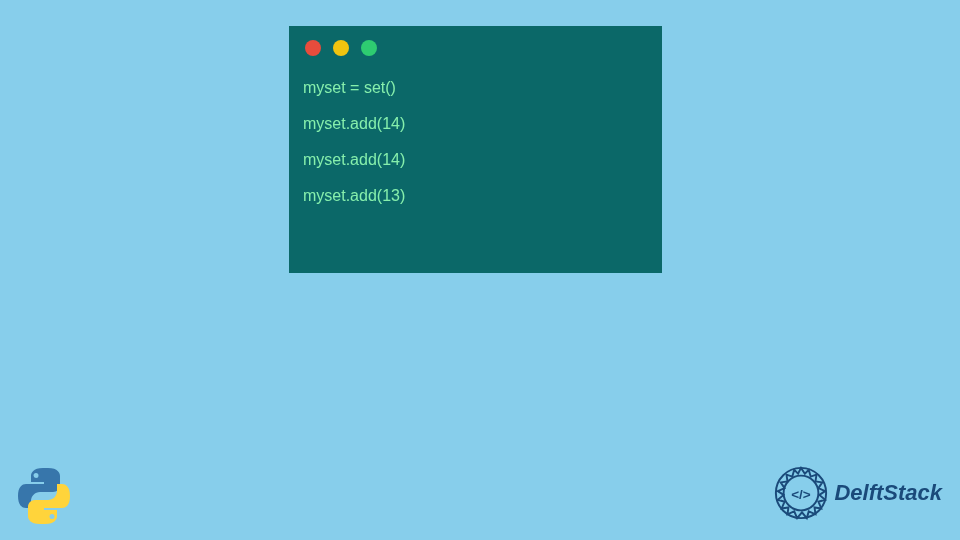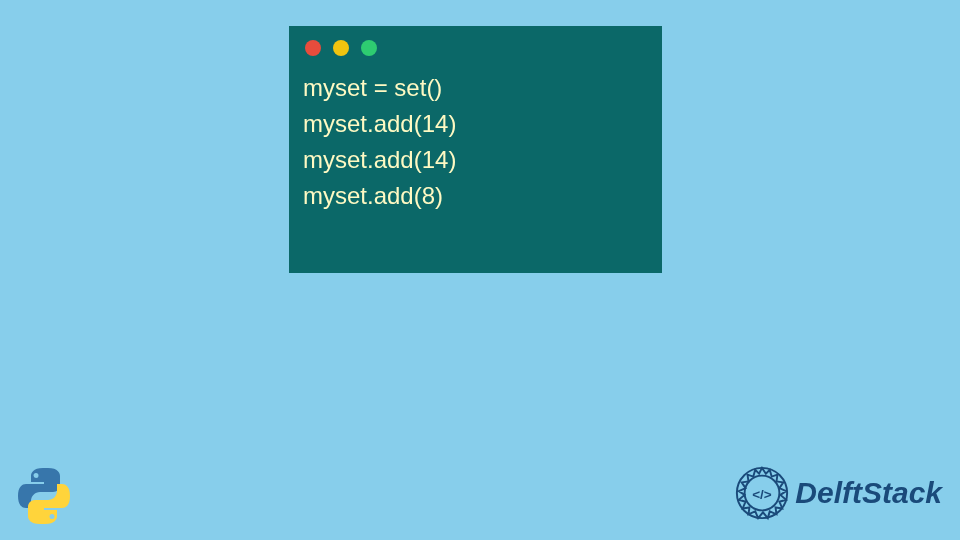--- a/index.html
+++ b/index.html
@@ -28,22 +28,22 @@
     }
     .dot {
       width: 16px;
       height: 16px;
       border-radius: 50%;
     }
     .dot.red { background: #e74c3c; }
     .dot.yellow { background: #f1c40f; }
     .dot.green { background: #2ecc71; }
     .code-line {
-      color: #fef9c3;
-      font-size: 24px;
+      color: #86efac;
+      font-size: 16px;
       line-height: 36px;
       white-space: pre;
       font-family: Arial, sans-serif;
     }
     .python-logo {
       position: absolute;
       left: 12px;
       bottom: 12px;
       width: 64px;
       height: 64px;
@@ -55,38 +55,38 @@
       display: flex;
       align-items: center;
       gap: 4px;
     }
     .delft-gear {
       width: 58px;
       height: 58px;
     }
     .delft-text {
       color: #1a4a7a;
-      font-size: 30px;
+      font-size: 22px;
       font-weight: 600;
       font-style: italic;
     }
   </style>
 </head>
 <body>
 
 <div class="code-window">
   <div class="window-controls">
     <div class="dot red"></div>
     <div class="dot yellow"></div>
     <div class="dot green"></div>
   </div>
   <div class="code-line">myset = set()</div>
   <div class="code-line">myset.add(14)</div>
   <div class="code-line">myset.add(14)</div>
-  <div class="code-line">myset.add(8)</div>
+  <div class="code-line">myset.add(13)</div>
 </div>
 
 <svg class="python-logo" viewBox="0 0 64 64">
   <path fill="#3776ab" d="M31 4c-10 0-12 5-12 8v6h13v2H14c-4 0-8 3-8 12s4 12 8 12h5v-7c0-5 4-9 9-9h13c4 0 7-3 7-7V12c0-3-2-8-12-8h-5zm-7 5a2.5 2.5 0 110 5 2.5 2.5 0 010-5z"></path>
   <path fill="#ffd43b" d="M33 60c10 0 12-5 12-8v-6H32v-2h18c4 0 8-3 8-12s-4-12-8-12h-5v7c0 5-4 9-9 9H23c-4 0-7 3-7 7v9c0 3 2 8 12 8h5zm7-5a2.5 2.5 0 110-5 2.5 2.5 0 010 5z"></path>
 </svg>
 
 <div class="delft-logo">
   <svg class="delft-gear" viewBox="0 0 60 60">
     <g fill="none" stroke="#1a4a7a" stroke-width="2">

